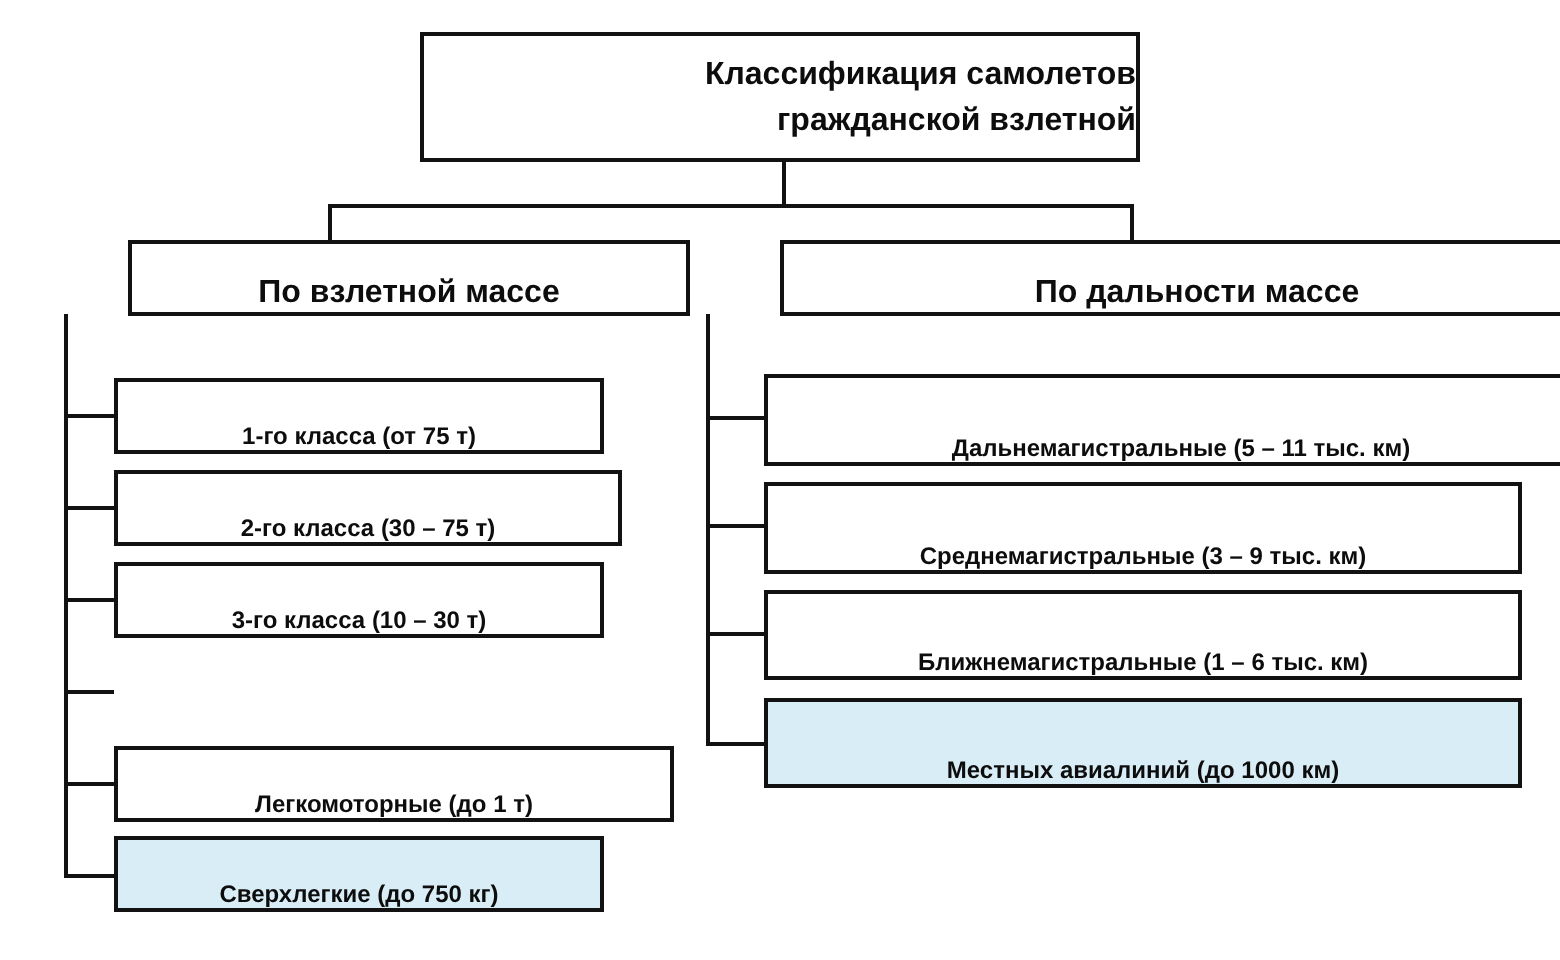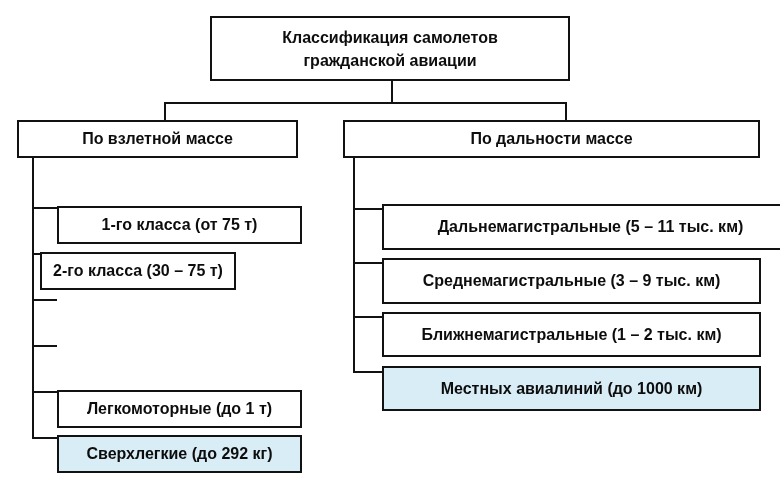--- a/index.html
+++ b/index.html
@@ -16,37 +16,37 @@
     overflow: hidden;
   }
   .node {
     position: absolute;
     box-sizing: border-box;
     border: 2px solid #121212;
     background: #ffffff;
     color: #0d0d0d;
     font-weight: bold;
     display: flex;
-    align-items: center;
+    align-items: flex-end;
     justify-content: center;
     text-align: center;
     white-space: nowrap;
   }
   .node.title {
     font-size: 16px;
     line-height: 23px;
     flex-direction: column;
     white-space: normal;
   }
   .node.header {
     font-size: 16px;
+    margin-left: 47px;
   }
   .node.item {
-    font-size: 16px;
-    margin-top: 17px;
+    font-size: 12px;
   }
   .node.highlight {
     background: #d9edf7;
   }
   .line {
     position: absolute;
     background: #121212;
   }
 </style>
 </head>
@@ -68,38 +68,39 @@
   <div class="line" style="left:32px;  top:437px; width:25px;  height:2px"></div>
 
   <div class="line" style="left:353px; top:157px; width:2px;   height:216px"></div>
   <div class="line" style="left:353px; top:208px; width:29px;  height:2px"></div>
   <div class="line" style="left:353px; top:262px; width:29px;  height:2px"></div>
   <div class="line" style="left:353px; top:316px; width:29px;  height:2px"></div>
   <div class="line" style="left:353px; top:371px; width:29px;  height:2px"></div>
 
   <div class="node title" style="left:210px; top:16px; width:360px; height:65px">
     <span>Классификация самолетов</span>
-    <span>гражданской авиации</span>
+    <span>гражданской взлетной</span>
   </div>
 
   <div class="node header" style="left:17px; top:120px; width:281px; height:38px">По взлетной массе</div>
 
   <div class="node header" style="left:343px; top:120px; width:417px; height:38px">По дальности массе</div>
 
   <div class="node item" style="left:57px; top:189px; width:245px; height:38px">1-го класса (от 75 т)</div>
 
-  <div class="node item" style="left:40px; top:235px; width:196px; height:38px">2-го класса (30 – 75 т)</div>
+  <div class="node item" style="left:57px; top:235px; width:254px; height:38px">2-го класса (30 – 75 т)</div>
+
+  <div class="node item" style="left:57px; top:281px; width:245px; height:38px">3-го класса (10 – 30 т)</div>
 
 
+  <div class="node item" style="left:57px; top:373px; width:280px; height:38px">Легкомоторные (до 1 т)</div>
 
-  <div class="node item" style="left:57px; top:373px; width:245px; height:38px">Легкомоторные (до 1 т)</div>
-
-  <div class="node item highlight" style="left:57px; top:418px; width:245px; height:38px">Сверхлегкие (до 292 кг)</div>
+  <div class="node item highlight" style="left:57px; top:418px; width:245px; height:38px">Сверхлегкие (до 750 кг)</div>
 
   <div class="node item" style="left:382px; top:187px; width:417px; height:46px">Дальнемагистральные (5 – 11 тыс. км)</div>
 
   <div class="node item" style="left:382px; top:241px; width:379px; height:46px">Среднемагистральные (3 – 9 тыс. км)</div>
 
-  <div class="node item" style="left:382px; top:295px; width:379px; height:45px">Ближнемагистральные (1 – 2 тыс. км)</div>
+  <div class="node item" style="left:382px; top:295px; width:379px; height:45px">Ближнемагистральные (1 – 6 тыс. км)</div>
 
   <div class="node item highlight" style="left:382px; top:349px; width:379px; height:45px">Местных авиалиний (до 1000 км)</div>
 
 </div>
 
 </body></html>

